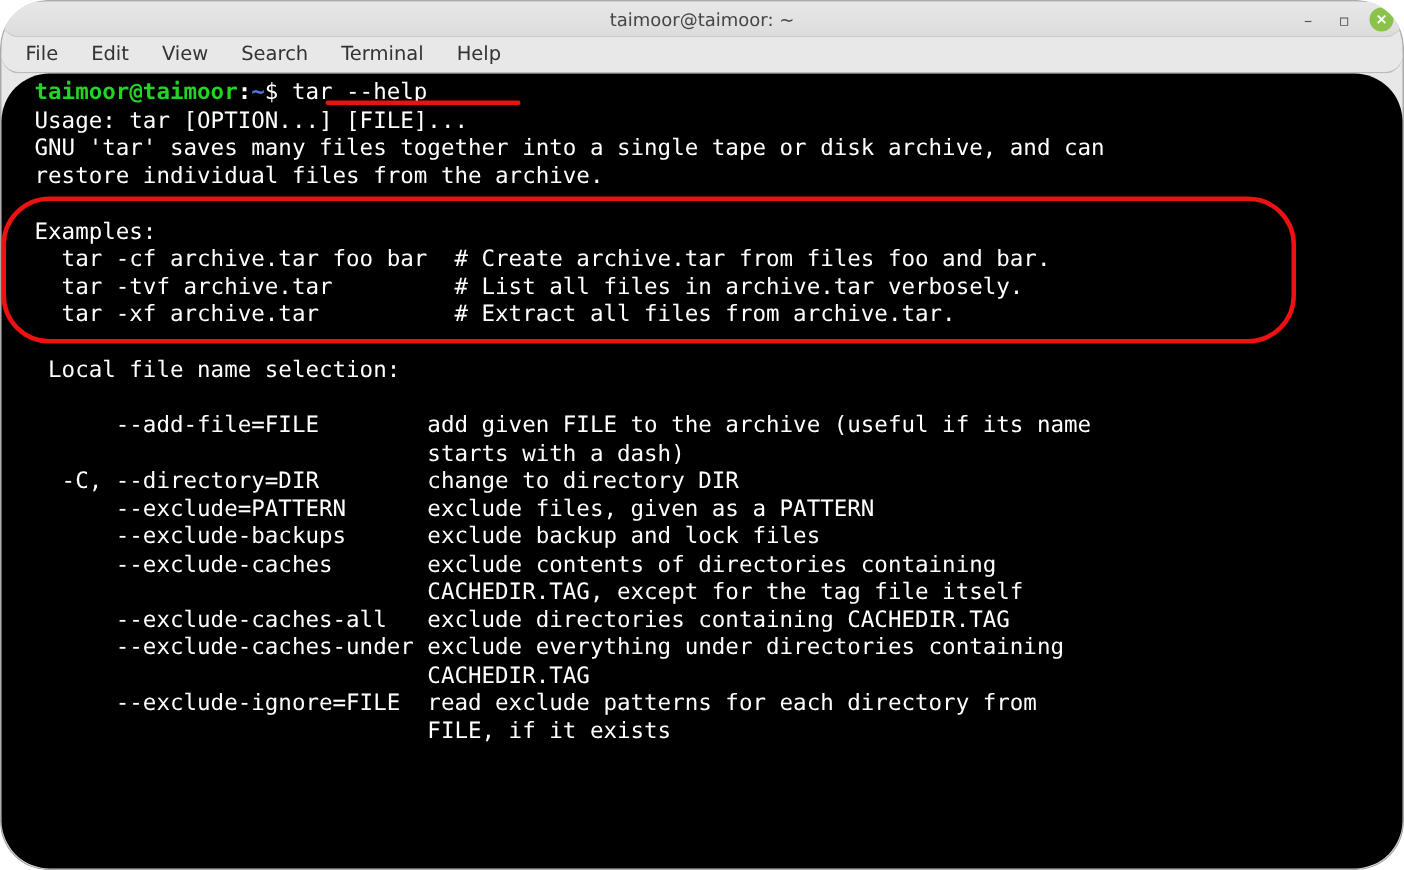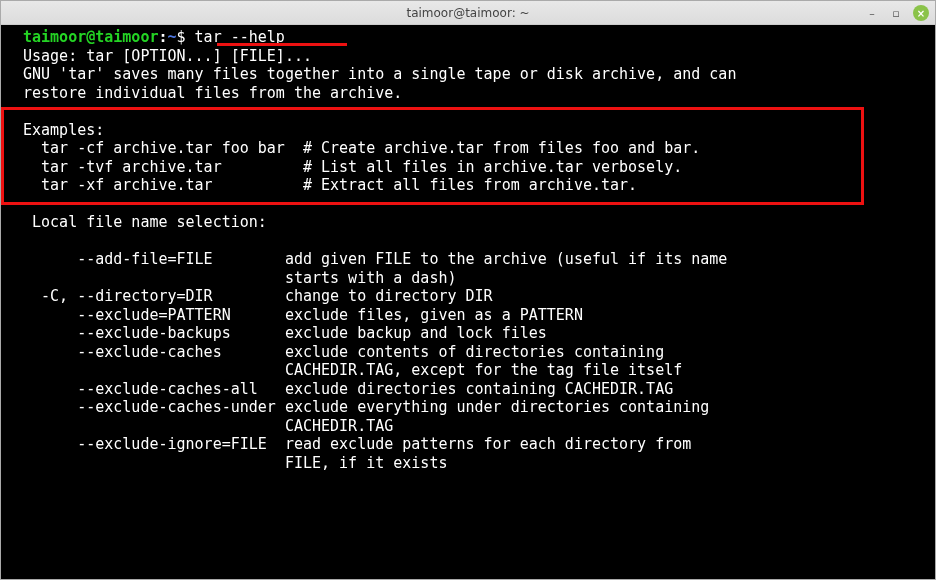--- a/index.html
+++ b/index.html
@@ -1,15 +1,15 @@
 <!DOCTYPE html>
 <html><head>
 <meta charset="utf-8">
 <style>
-* { margin: 0; padding: 0; box-sizing: border-box; }
+* { margin: 0; padding: 0; box-sizing: border-box; border-radius: 32px; }
 body {
   font-family: "DejaVu Sans Mono", "Liberation Mono", monospace;
   background: #fff;
   width: 936px;
   height: 580px;
   overflow: hidden;
 }
 .window {
   width: 936px;
   height: 580px;
@@ -107,20 +107,28 @@
 
   <div class="titlebar">
     <span>taimoor@taimoor: ~</span>
     <div class="controls">
       <div class="win-btn">–</div>
       <div class="win-btn">▫</div>
       <div class="win-btn close">×</div>
     </div>
   </div>
 
+  <div class="menubar">
+    <div class="menu-item">File</div>
+    <div class="menu-item">Edit</div>
+    <div class="menu-item">View</div>
+    <div class="menu-item">Search</div>
+    <div class="menu-item">Terminal</div>
+    <div class="menu-item">Help</div>
+  </div>
 
   <div class="terminal"><span class="prompt-user">taimoor@taimoor</span><span class="prompt-colon">:</span><span class="prompt-path">~</span><span class="prompt-dollar">$ </span><span>tar --help</span>
 <span>Usage: tar [OPTION...] [FILE]...</span>
 <span>GNU 'tar' saves many files together into a single tape or disk archive, and can</span>
 <span>restore individual files from the archive.</span>
 <span></span>
 <span>Examples:</span>
 <span>  tar -cf archive.tar foo bar  # Create archive.tar from files foo and bar.</span>
 <span>  tar -tvf archive.tar         # List all files in archive.tar verbosely.</span>
 <span>  tar -xf archive.tar          # Extract all files from archive.tar.</span>

